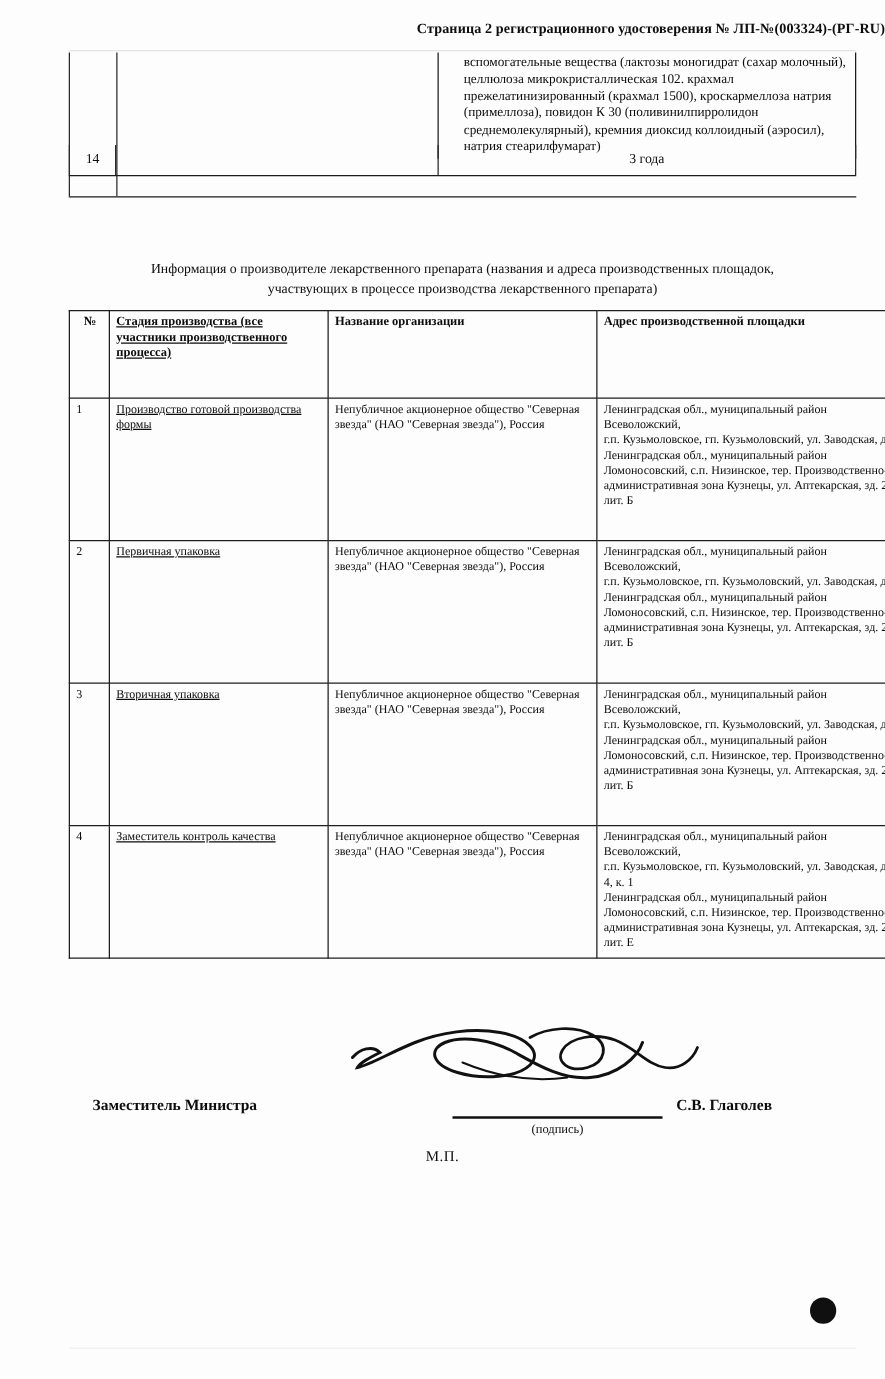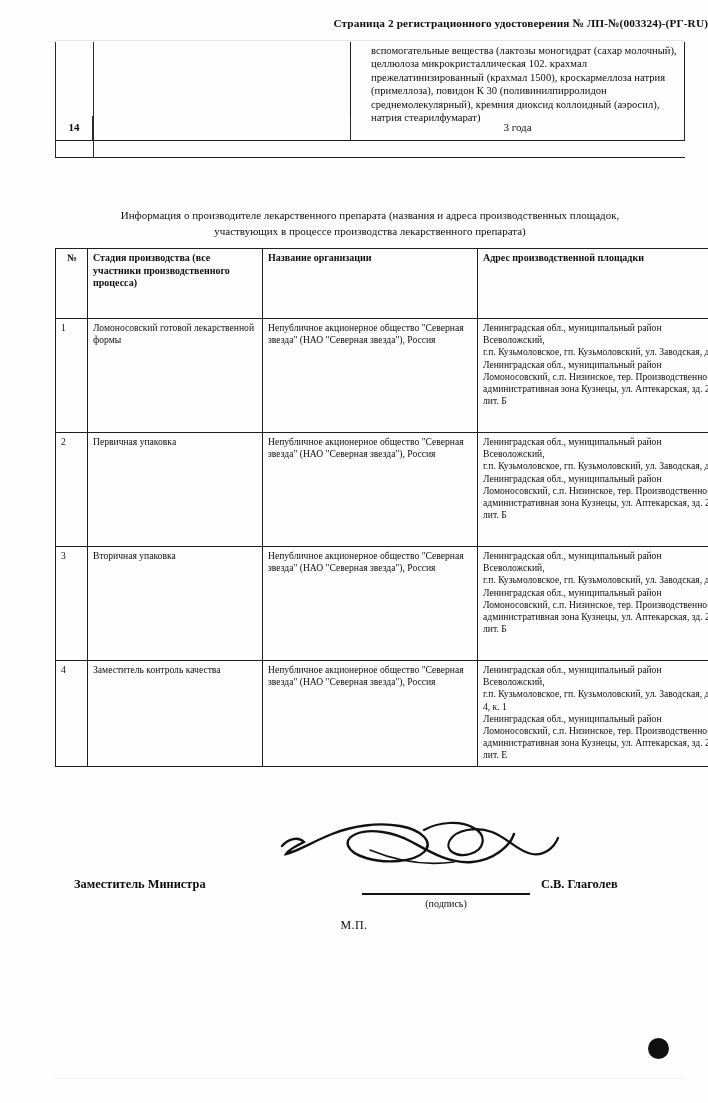--- a/index.html
+++ b/index.html
@@ -92,21 +92,21 @@
   }
   .row14 .c-num {
     position: absolute;
     left: 0; top: 0;
     width: 38px; height: 24px;
     border-left: 1px solid #2a2a2a;
     border-right: 1px solid #2a2a2a;
     box-sizing: border-box;
     text-align: center;
     font-size: 11px;
-    font-weight: bold;
+    font-weight: normal;
     line-height: 23px;
   }
   .row14 .c-label {
     position: absolute;
     left: 39px; top: 0;
     width: 256px; height: 24px;
     box-sizing: border-box;
     padding-left: 5px;
     font-size: 11px;
     font-weight: bold;
@@ -151,21 +151,21 @@
     font-size: 9.6px;
     line-height: 12.2px;
     text-align: left;
   }
   .main-table th {
     font-weight: bold;
     font-size: 10px;
     line-height: 12.6px;
   }
   .col-num { width: 22px; text-align: center !important; }
-  .col-stage { width: 165px; }
+  .col-stage { width: 165px; text-decoration: underline; }
   .col-org { width: 205px; }
   .col-addr { width: 238px; }
   .hdr-row th { height: 62px; }
   .cell-num { text-align: left !important; padding-left: 5px !important; }
   .addr-line { display: block; }
   .r1 td, .r2 td, .r3 td { height: 106px; }
   .r4 td { height: 80px; }
 
   
   .sig-wrap {
@@ -274,21 +274,21 @@
       <tr class="hdr-row">
         <th class="col-num">№</th>
         <th class="col-stage">Стадия производства (все участники производственного процесса)</th>
         <th class="col-org">Название организации</th>
         <th class="col-addr">Адрес производственной площадки</th>
       </tr>
     </thead>
     <tbody>
       <tr class="r1">
         <td class="col-num cell-num">1</td>
-        <td class="col-stage">Ломоносовский готовой лекарственной формы</td>
+        <td class="col-stage">Производство готовой производства формы</td>
         <td class="col-org">Непубличное акционерное общество "Северная звезда" (НАО "Северная звезда"), Россия</td>
         <td class="col-addr">
           <span class="addr-line">Ленинградская обл., муниципальный район Всеволожский,</span>
           <span class="addr-line">г.п. Кузьмоловское, гп. Кузьмоловский, ул. Заводская, д. 4</span>
           <span class="addr-line">Ленинградская обл., муниципальный район Ломоносовский, с.п. Низинское, тер. Производственно-административная зона Кузнецы, ул. Аптекарская, зд. 2, лит. Б</span>
         </td>
       </tr>
       <tr class="r2">
         <td class="col-num cell-num">2</td>
         <td class="col-stage">Первичная упаковка</td>

